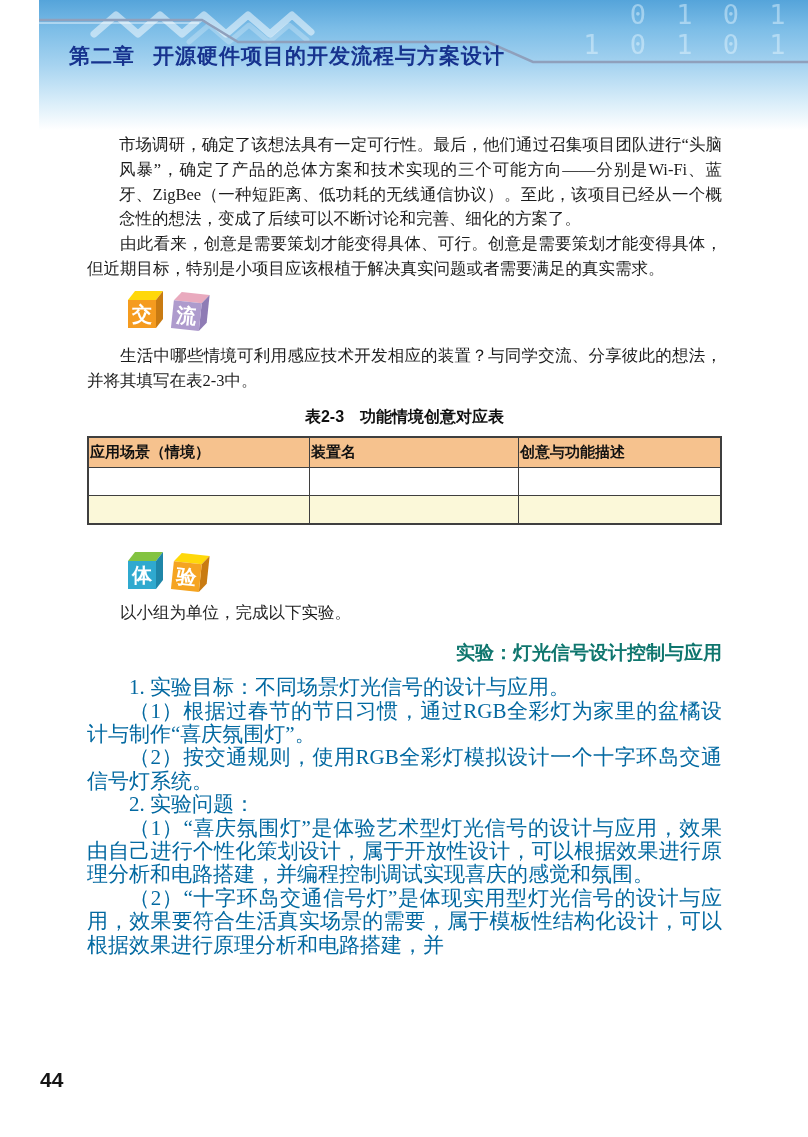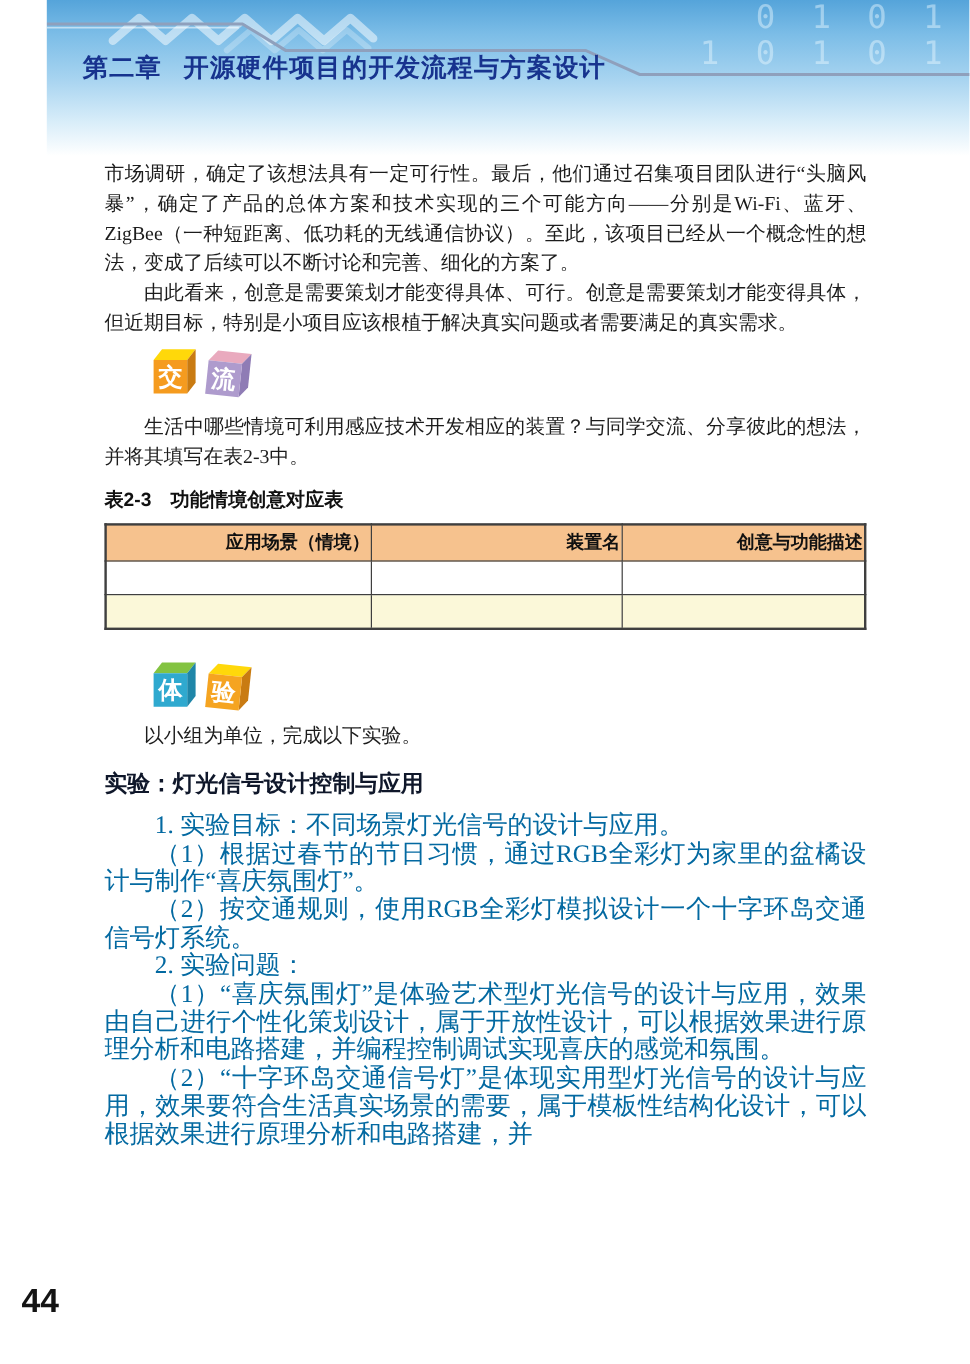--- a/index.html
+++ b/index.html
@@ -30,76 +30,76 @@
   }
   .chapter-title .chapter-label { margin-right:18px; }
 
   
   .content { position:absolute; left:87px; top:133px; width:635px; }
   p { margin:0; }
   .body-par {
     font-size:16.5px; line-height:24.8px; color:#1c1c1c;
     text-align:justify; text-indent:2em;
   }
-  .no-indent { text-indent:0; }
+  .no-indent { text-indent:0;margin-left:32px; }
 
   
   .badge { display:flex; gap:5px; margin:6px 0 6px 38px; height:44px; align-items:flex-start; }
   .cube { display:inline-block; }
   .cube.tilt { transform:rotate(6deg) translateY(2px); }
   .cube text {
     font-family:"Liberation Sans", sans-serif; font-weight:bold;
     font-size:20px; fill:#ffffff;
   }
 
   .exchange-text { margin-top:12px; }
 
   .table-caption {
-    font-family:"Liberation Sans", sans-serif;
+    text-align:center; font-family:"Liberation Sans", sans-serif;
     font-weight:bold; font-size:16px; color:#111111;
     margin:14px 0 8px;
   }
   table.blank-table { width:100%; border-collapse:collapse; border:2.4px solid #3f3f3f; }
   table.blank-table th {
     background:#f6c28e; border:1.6px solid #3f3f3f; height:27px;
     font-family:"Liberation Sans", sans-serif; font-weight:bold;
-    font-size:15px; color:#111111; text-align:right;
+    font-size:15px; color:#111111; text-align:left;
   }
   table.blank-table td { border:1.6px solid #3f3f3f; height:25px; background:#ffffff; }
   table.blank-table tr.alt td { background:#fbf8d9; }
 
   .experience-badge { margin-top:24px; }
   .exp-intro { margin-top:8px; }
   .exp-title {
-    margin:14px 0 10px; text-align:left;
+    margin:14px 0 10px; text-align:right;
     font-family:"Liberation Sans", sans-serif;
-    font-size:19px; font-weight:bold; color:#0f172a;
+    font-size:19px; font-weight:bold; color:#0f766e;
   }
   .exp-par {
     font-size:21px; line-height:23.4px; color:#0369a1;
     text-align:justify; text-indent:2em;
   }
 
   
   .page-footer {
     position:absolute; left:0; bottom:0; width:808px; height:84px;
     background:linear-gradient(180deg,rgba(255,255,255,0) 0%,#dceffb 30%,#aadbf6 68%,#8fcef2 100%);
     overflow:hidden;
   }
   .footer-svg { position:absolute; left:0; top:0; }
   .footer-digits {
     position:absolute; left:95px; bottom:-16px;
     font-family:"DejaVu Sans Mono", monospace;
     font-size:46px; letter-spacing:5px; white-space:nowrap;
     color:rgba(255,255,255,0.62); text-shadow:0 0 2px rgba(120,185,225,0.55);
   }
   .page-number {
-    position:absolute; left:18px; top:1068px;
+    position:absolute; left:40px; top:1068px;
     font-family:"Liberation Sans", sans-serif;
-    font-size:28px; font-weight:bold; color:#141414;
+    font-size:21px; font-weight:bold; color:#141414;
   }
 </style>
 </head>
 <body>
 
 <div class="page">
 
   <div class="page-header">
     <svg class="header-svg" width="808" height="130">
 

